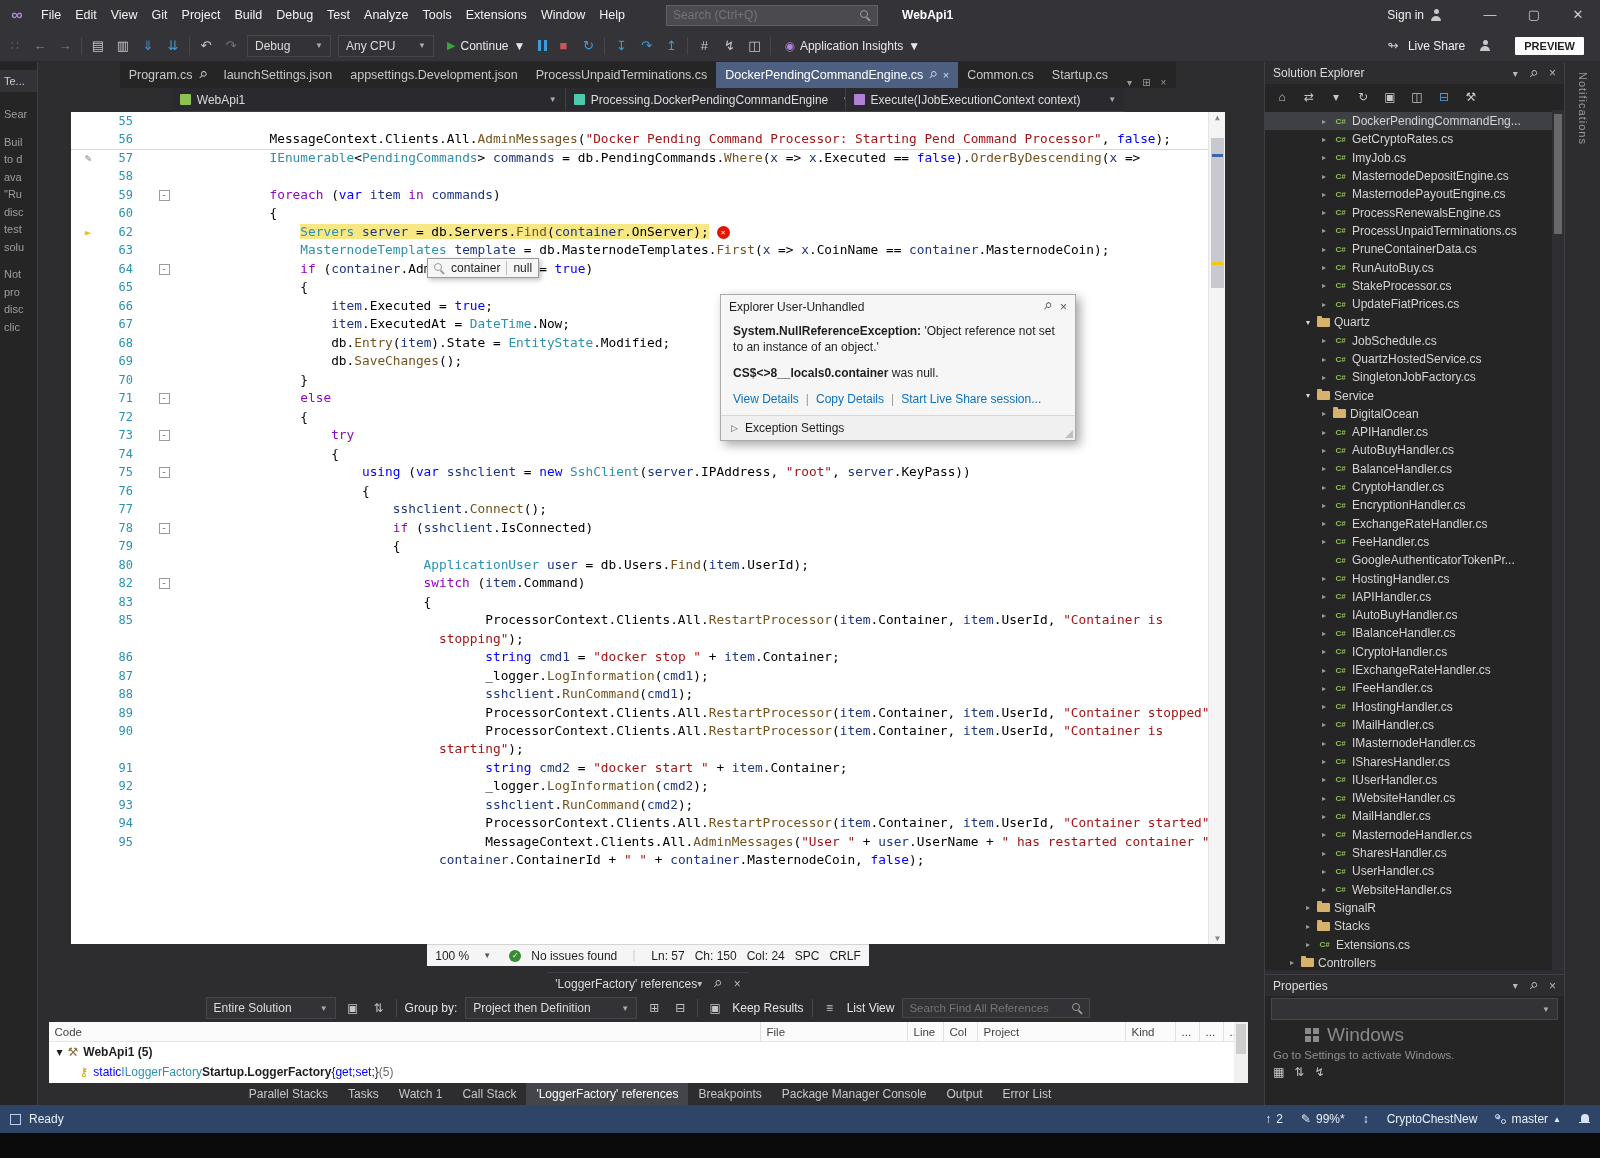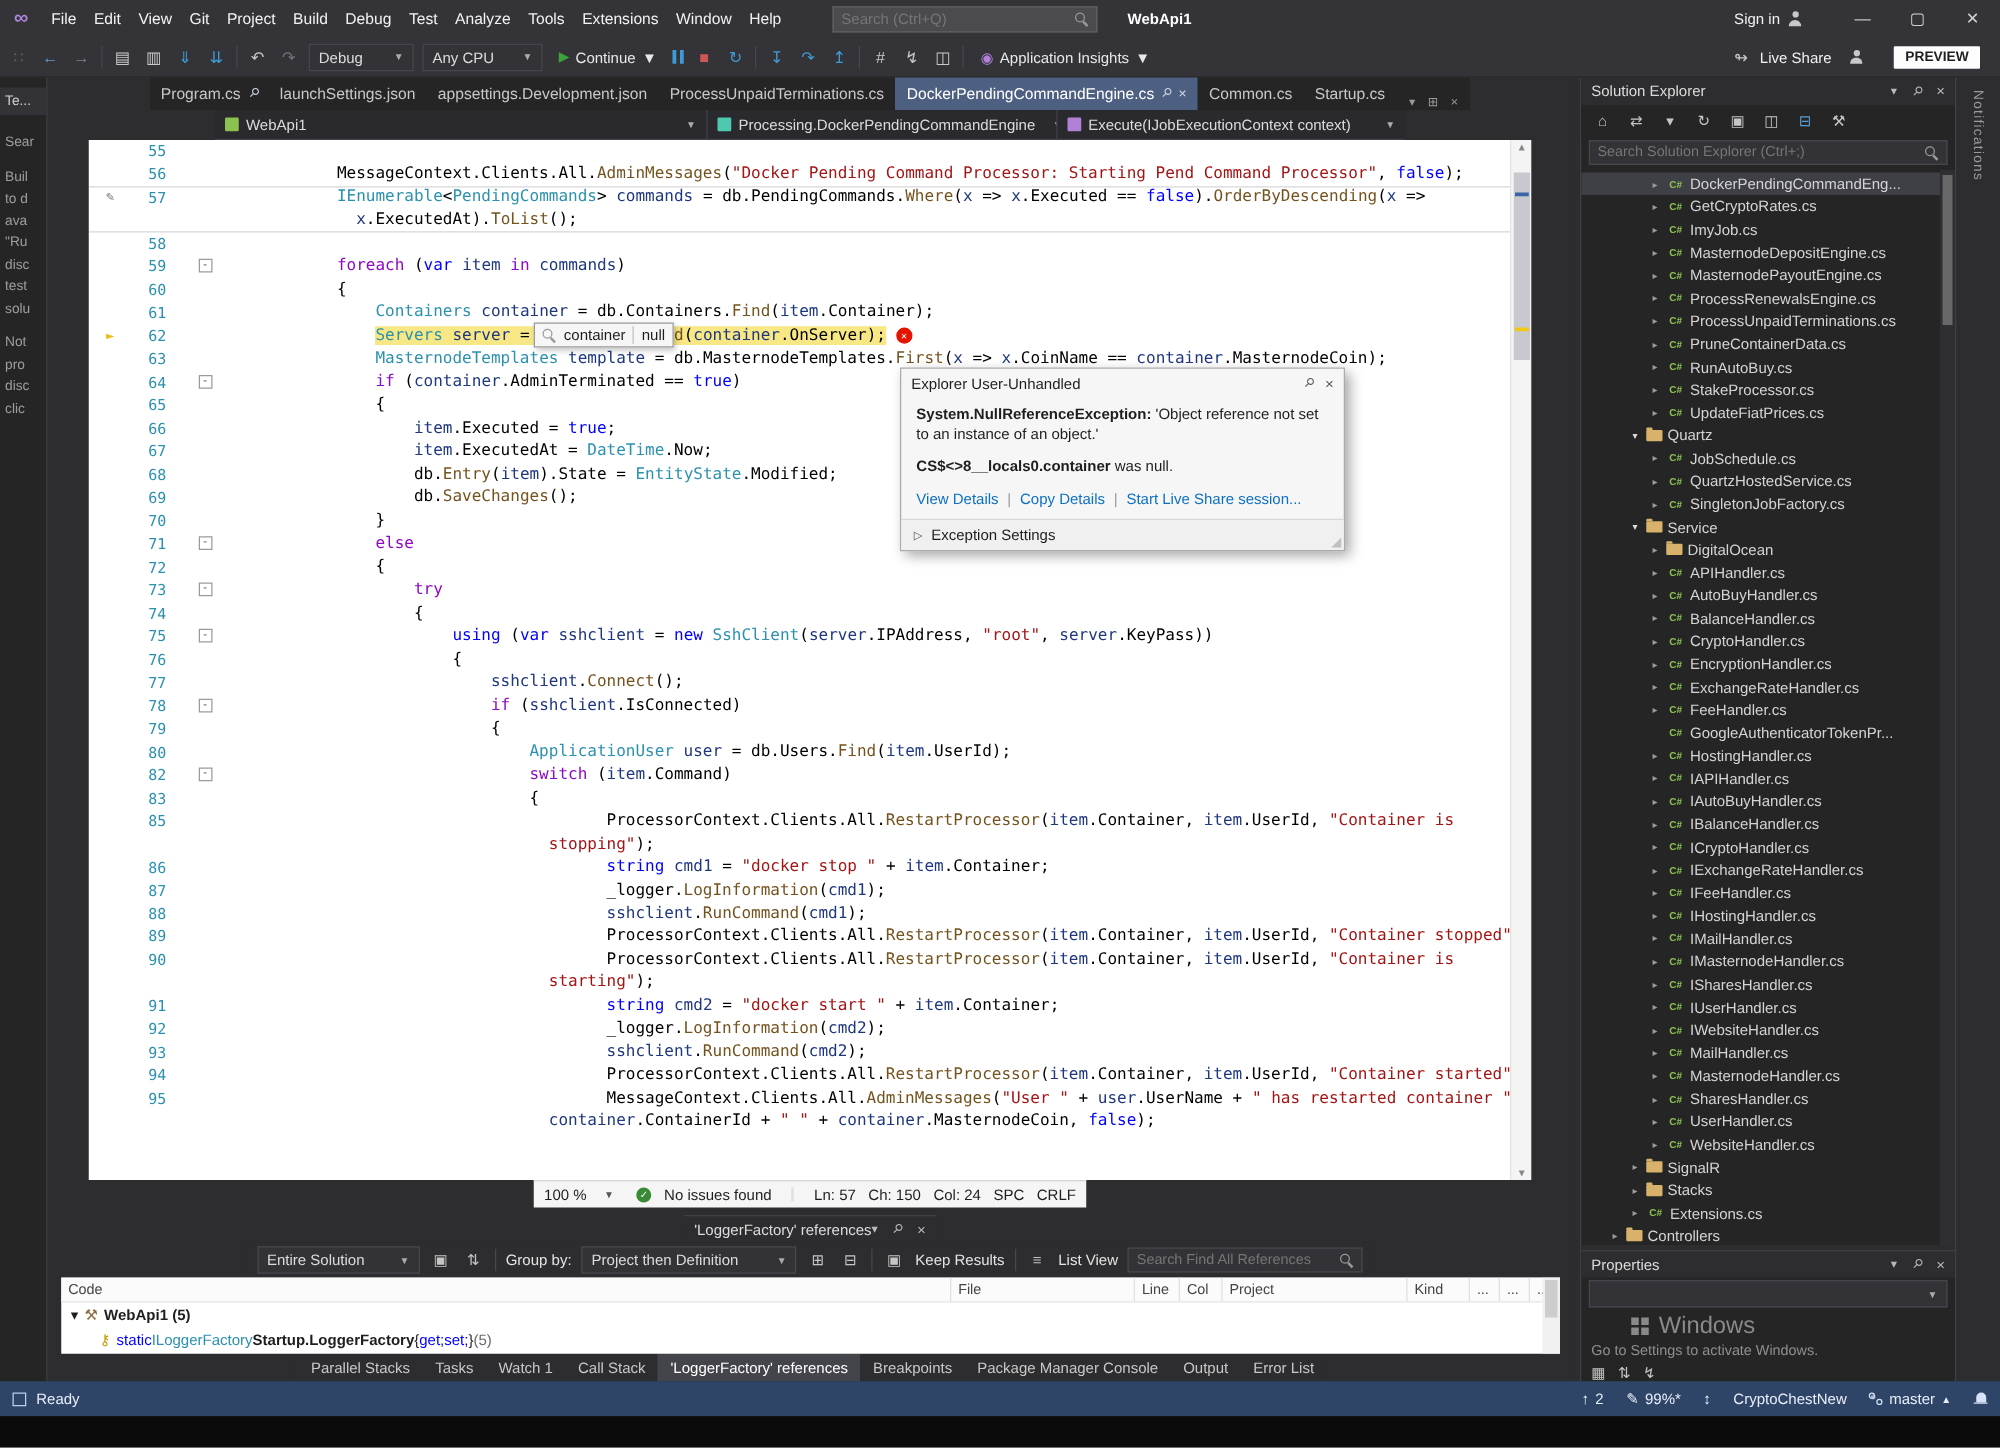--- a/index.html
+++ b/index.html
@@ -352,54 +352,40 @@
             <span class="g-fold"></span>
             <span class="ctext"><span>            </span><span class="tok-p">MessageContext.Clients.All.</span><span class="tok-m">AdminMessages</span><span class="tok-p">(</span><span class="tok-s">"Docker Pending Command Processor: Starting Pend Command Processor"</span><span class="tok-p">, </span><span class="tok-k">false</span><span class="tok-p">);</span></span>
           </div>
           <div class="crow caret-top">
             <span class="g-glyph"><span class="pencil">✎</span></span>
             <span class="g-num">57</span>
             <span class="g-sel"></span>
             <span class="g-fold"></span>
             <span class="ctext"><span>            </span><span class="tok-t">IEnumerable</span><span class="tok-p">&lt;</span><span class="tok-t">PendingCommands</span><span class="tok-p">&gt; </span><span class="tok-l">commands</span><span class="tok-p"> = db.PendingCommands.</span><span class="tok-m">Where</span><span class="tok-p">(</span><span class="tok-l">x</span><span class="tok-p"> =&gt; </span><span class="tok-l">x</span><span class="tok-p">.Executed == </span><span class="tok-k">false</span><span class="tok-p">).</span><span class="tok-m">OrderByDescending</span><span class="tok-p">(</span><span class="tok-l">x</span><span class="tok-p"> =&gt;</span></span>
           </div>
-          <div class="crow caret-bottom">
-            <span class="g-glyph"></span>
-            <span class="g-num"></span>
-            <span class="g-sel"></span>
-            <span class="g-fold"></span>
-            <span class="ctext"><span>              </span><span class="tok-l">x</span><span class="tok-p">.ExecutedAt).</span><span class="tok-m">ToList</span><span class="tok-p">();</span></span>
-          </div>
           <div class="crow">
             <span class="g-glyph"></span>
             <span class="g-num">58</span>
             <span class="g-sel"></span>
             <span class="g-fold"></span>
             <span class="ctext"><span></span></span>
           </div>
           <div class="crow">
             <span class="g-glyph"></span>
             <span class="g-num">59</span>
             <span class="g-sel"></span>
             <span class="g-fold"><span class="foldbox">-</span></span>
             <span class="ctext"><span>            </span><span class="tok-c">foreach</span><span class="tok-p"> (</span><span class="tok-k">var</span><span class="tok-p"> </span><span class="tok-l">item</span><span class="tok-p"> </span><span class="tok-c">in</span><span class="tok-p"> </span><span class="tok-l">commands</span><span class="tok-p">)</span></span>
           </div>
           <div class="crow">
             <span class="g-glyph"></span>
             <span class="g-num">60</span>
             <span class="g-sel"></span>
             <span class="g-fold"></span>
             <span class="ctext"><span>            </span><span class="tok-p">{</span></span>
-          </div>
-          <div class="crow">
-            <span class="g-glyph"></span>
-            <span class="g-num">61</span>
-            <span class="g-sel"></span>
-            <span class="g-fold"></span>
-            <span class="ctext"><span>                </span><span class="tok-t">Containers</span><span class="tok-p"> </span><span class="tok-l">container</span><span class="tok-p"> = db.Containers.</span><span class="tok-m">Find</span><span class="tok-p">(</span><span class="tok-l">item</span><span class="tok-p">.Container);</span></span>
           </div>
           <div class="crow">
             <span class="g-glyph"><span class="cur-arrow">►</span></span>
             <span class="g-num">62</span>
             <span class="g-sel"></span>
             <span class="g-fold"></span>
             <span class="ctext"><span>                </span><span class="hlbg"><span class="tok-t">Servers</span><span class="tok-p"> </span><span class="tok-l">server</span><span class="tok-p"> = db.Servers.</span><span class="tok-m">Find</span><span class="tok-p">(</span><span class="tok-l">container</span><span class="tok-p">.OnServer);</span></span><span class="ico-err">✕</span></span>
           </div>
           <div class="crow">
             <span class="g-glyph"></span>
@@ -798,26 +784,20 @@
       <div class="setool" id="setool">
           <span class="tb-ico" style="color: rgb(197, 197, 197); font-size: 12px;">⌂</span>
           <span class="tb-ico" style="color: rgb(197, 197, 197); font-size: 12px;">⇄</span>
           <span class="tb-ico" style="color: rgb(197, 197, 197); font-size: 12px;">▾</span>
           <span class="tb-ico" style="color: rgb(197, 197, 197); font-size: 12px;">↻</span>
           <span class="tb-ico" style="color: rgb(197, 197, 197); font-size: 12px;">▣</span>
           <span class="tb-ico" style="color: rgb(197, 197, 197); font-size: 12px;">◫</span>
           <span class="tb-ico" style="color: rgb(86, 156, 214); font-size: 12px;">⊟</span>
           <span class="tb-ico" style="color: rgb(197, 197, 197); font-size: 12px;">⚒</span>
         </div>
-      <div class="sesearch">
-        <div class="srchbox">
-          <input placeholder="Search Solution Explorer (Ctrl+;)" style="">
-          <span class="mag"></span>
-        </div>
-      </div>
       <div class="setree" id="setree">
         <div class="trow sel" style="padding-left: 54px;">
             <span class="tchev">▸</span>
             <span class="ico-cs">C#</span>
             <span class="tlabel">DockerPendingCommandEng...</span>
           </div>
           <div class="trow" style="padding-left: 54px;">
             <span class="tchev">▸</span>
             <span class="ico-cs">C#</span>
             <span class="tlabel">GetCryptoRates.cs</span>

